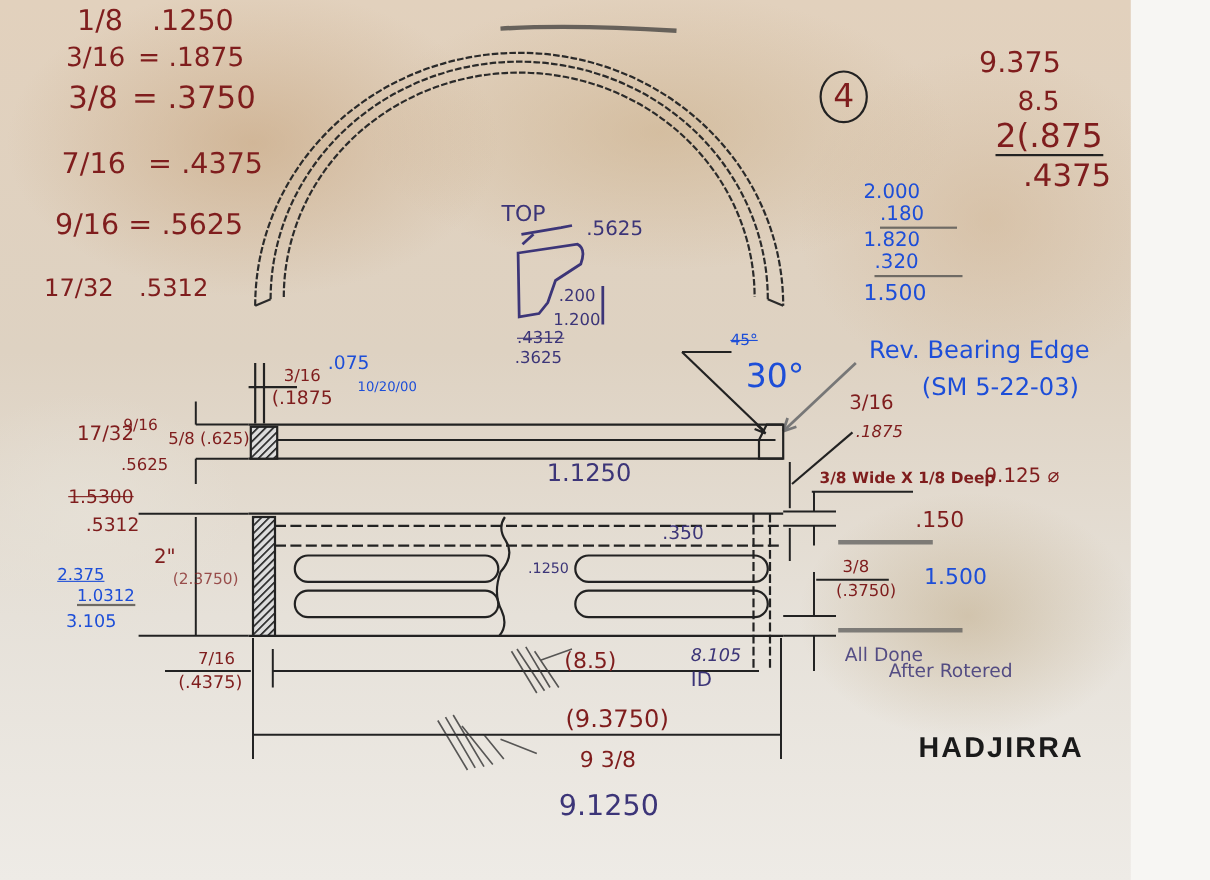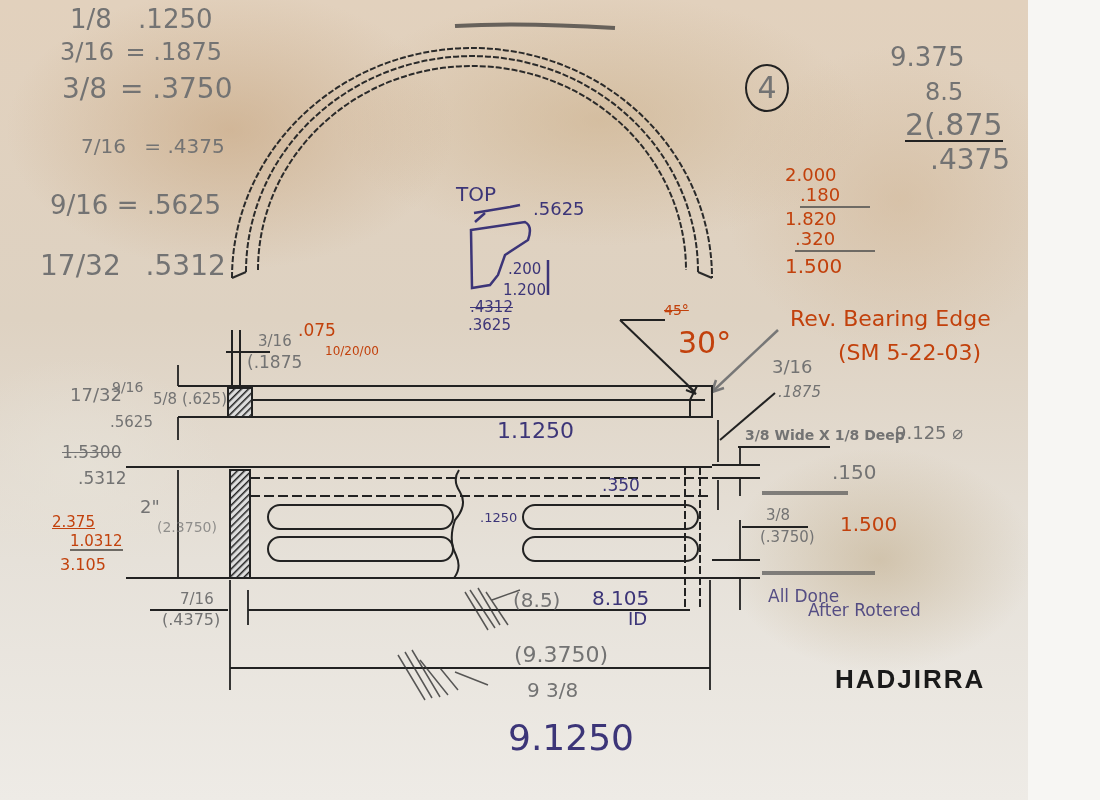--- a/index.html
+++ b/index.html
@@ -10,22 +10,22 @@
       radial-gradient(ellipse 320px 200px at 230px 130px, rgba(196,160,120,0.55), rgba(196,160,120,0) 70%),
       radial-gradient(ellipse 380px 180px at 600px 120px, rgba(200,170,130,0.5), rgba(200,170,130,0) 70%),
       radial-gradient(ellipse 250px 220px at 900px 200px, rgba(205,175,140,0.45), rgba(205,175,140,0) 70%),
       radial-gradient(ellipse 220px 160px at 880px 560px, rgba(170,140,90,0.35), rgba(170,140,90,0) 70%),
       radial-gradient(ellipse 200px 160px at 80px 470px, rgba(230,225,215,0.8), rgba(230,225,215,0) 70%),
       linear-gradient(180deg, #e2d1bd 0%, #ded2c2 40%, #e6e1d9 70%, #eeebe6 100%);
   }
   #paper-edge { position:absolute; left:1028px; top:0; width:72px; height:800px; background:#f7f6f3; }
   svg#drawing { position:absolute; left:0; top:0; }
   .hw { position:absolute; white-space:nowrap; font-family:"DejaVu Sans", sans-serif; color:#222; line-height:1; }
-  .ink-dark { color:#737373; }
-  .ink-pencil { color:#c2410c; }
+  .ink-dark { color:#7f1d1d; }
+  .ink-pencil { color:#1d4ed8; }
   .ink-blue { color:#3c3578; }
   .ital { font-style:italic; }
   .stamp { font-family:"Liberation Sans", sans-serif; font-weight:bold; letter-spacing:2px; color:#1a1a1a; }
   .circled { border:2px solid #222; border-radius:50%; text-align:center; }
 </style>
 </head>
 <body>
 
 <div id="paper"></div>
 <div id="paper-edge"></div>
@@ -140,29 +140,29 @@
   <span style="margin-left:18px;">.1250</span>
 </div>
 <div class="hw ink-dark" style="left:60px;top:40px;font-size:24px;">
   <span>3/16</span>
   <span style="margin-left:4px;">= .1875</span>
 </div>
 <div class="hw ink-dark" style="left:62px;top:75px;font-size:28px;">
   <span>3/8</span>
   <span style="margin-left:4px;">= .3750</span>
 </div>
-<div class="hw ink-dark" style="left:56px;top:136px;font-size:20px;margin-left:25px;">
+<div class="hw ink-dark" style="left:56px;top:136px;font-size:26px;">
   <span>7/16</span>
   <span style="margin-left:12px;">= .4375</span>
 </div>
 <div class="hw ink-dark" style="left:50px;top:192px;font-size:26px;">
   <span>9/16</span>
   <span style="">= .5625</span>
 </div>
-<div class="hw ink-dark" style="left:40px;top:252px;font-size:28px;">
+<div class="hw ink-dark" style="left:40px;top:252px;font-size:22px;">
   <span>17/32</span>
   <span style="margin-left:16px;">.5312</span>
 </div>
 
 <div class="hw ink-dark circled" style="left:745px;top:64px;width:40px;height:44px;line-height:44px;font-size:30px;">
   <span>4</span>
 </div>
 
 <div class="hw ink-dark" style="left:890px;top:44px;font-size:26px;">9.375</div>
 <div class="hw ink-dark" style="left:925px;top:80px;font-size:24px;">8.5</div>
@@ -214,19 +214,19 @@
 <div class="hw ink-dark" style="left:745px;top:428px;font-size:14px;font-weight:bold;">3/8 Wide X 1/8 Deep</div>
 <div class="hw ink-dark" style="left:895px;top:424px;font-size:18px;">9.125 ⌀</div>
 <div class="hw ink-dark" style="left:832px;top:462px;font-size:20px;">.150</div>
 <div class="hw ink-dark" style="left:766px;top:508px;font-size:15px;">3/8</div>
 <div class="hw ink-dark" style="left:760px;top:530px;font-size:15px;">(.3750)</div>
 <div class="hw ink-pencil" style="left:840px;top:514px;font-size:20px;">1.500</div>
 <div class="hw ink-blue" style="left:768px;top:588px;font-size:17px;opacity:0.85;">All Done</div>
 <div class="hw ink-blue" style="left:808px;top:602px;font-size:17px;opacity:0.85;">After Rotered</div>
 
 <div class="hw ink-dark" style="left:513px;top:590px;font-size:20px;">(8.5)</div>
-<div class="hw ink-blue" style="left:592px;top:588px;font-size:20px;">8.105</div>
+<div class="hw ink-blue" style="left:628px;top:588px;font-size:16px;font-style:italic;">8.105</div>
 <div class="hw ink-blue" style="left:628px;top:610px;font-size:18px;">ID</div>
 <div class="hw ink-dark" style="left:514px;top:644px;font-size:22px;">(9.3750)</div>
 <div class="hw ink-dark" style="left:527px;top:680px;font-size:20px;">9 3/8</div>
-<div class="hw ink-blue" style="left:508px;top:720px;font-size:36px;">9.1250</div>
+<div class="hw ink-blue" style="left:508px;top:720px;font-size:26px;">9.1250</div>
 
 <div class="hw stamp" style="left:835px;top:666px;font-size:26px;">HADJIRRA</div>
 
 </body></html>

